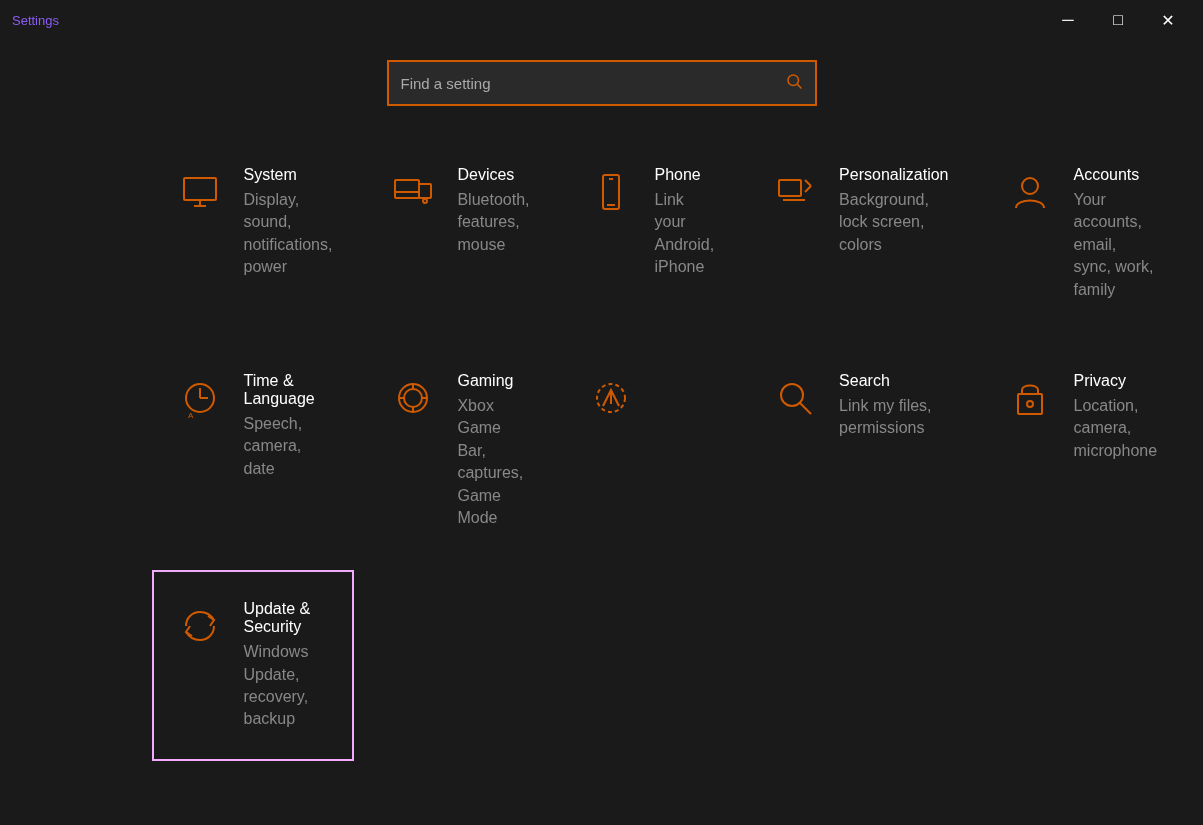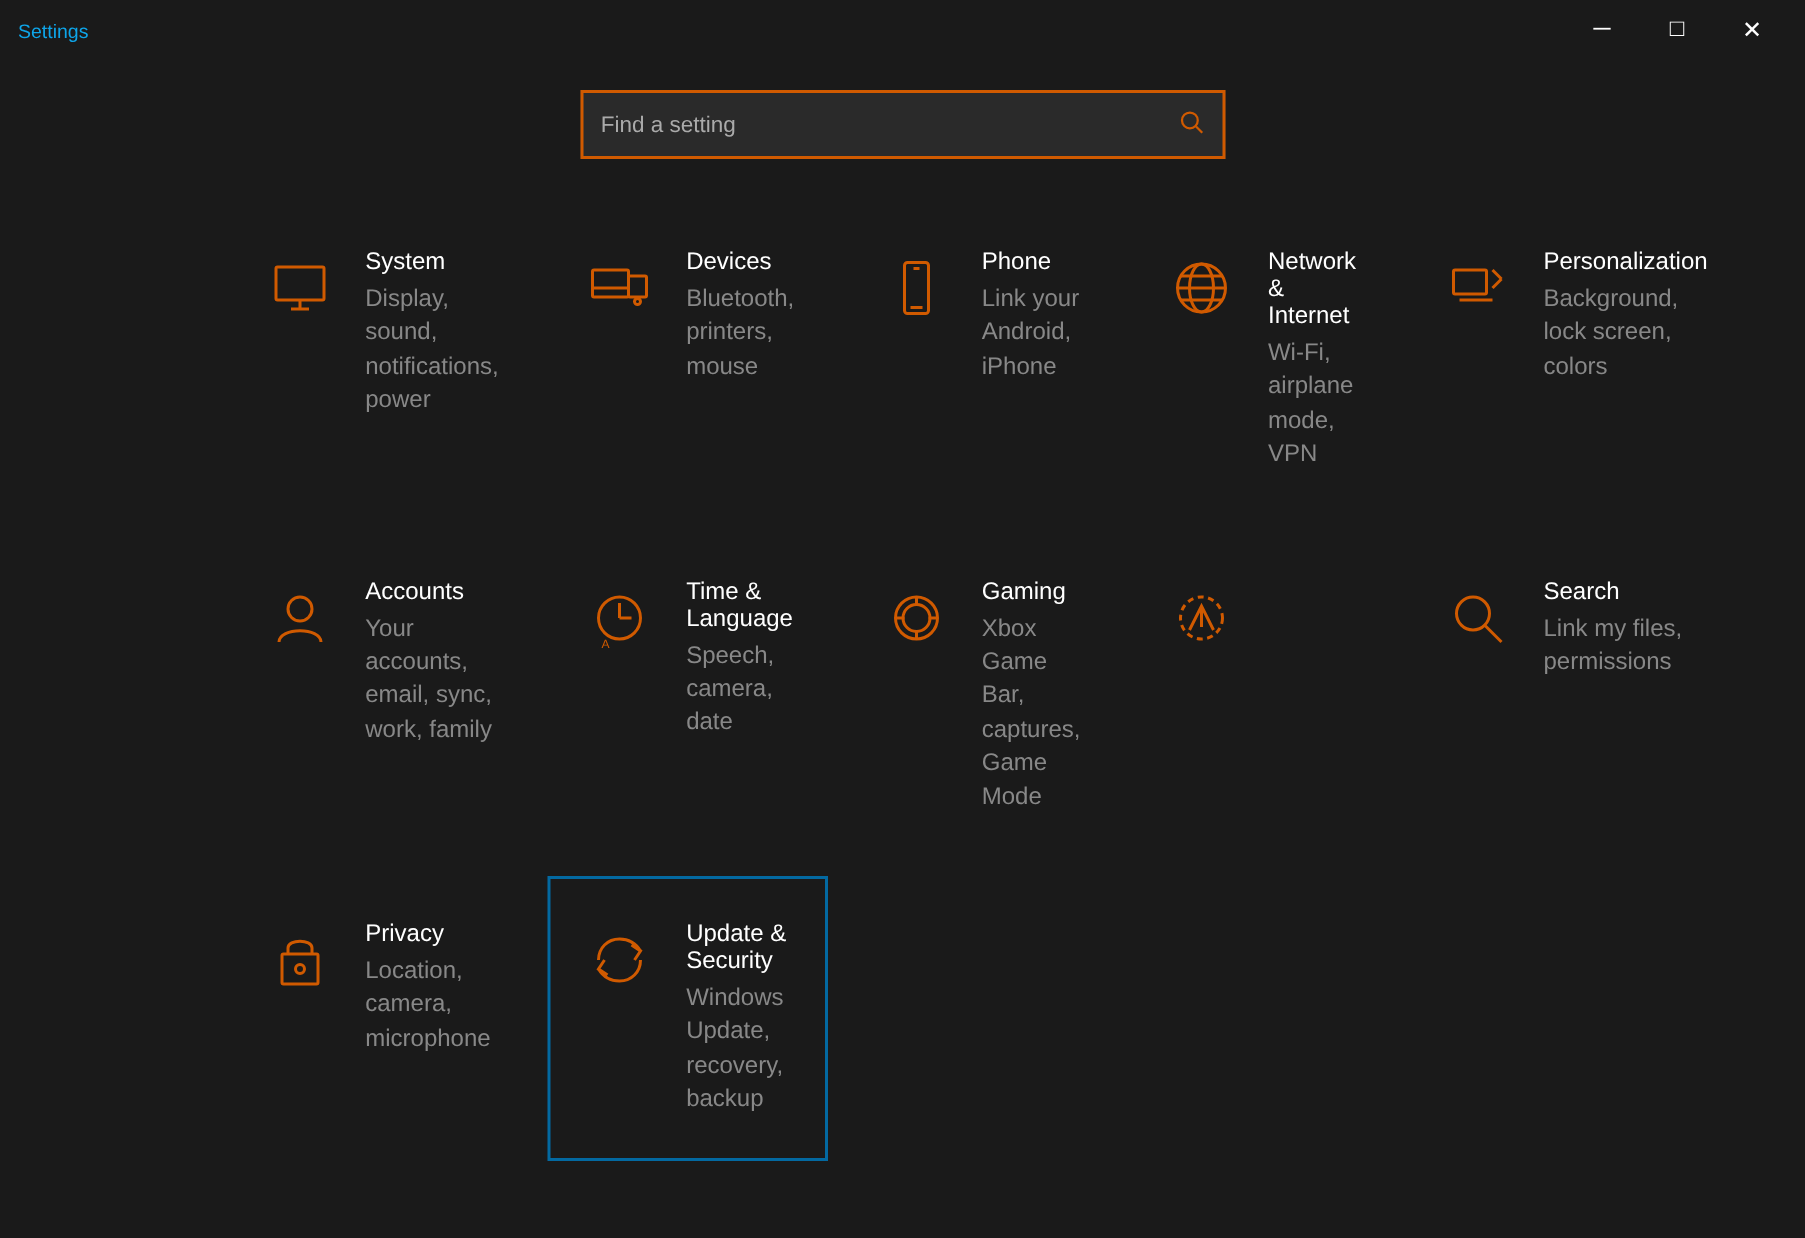--- a/index.html
+++ b/index.html
@@ -18,21 +18,21 @@
       width: 100%;
       height: 40px;
       background-color: #1a1a1a;
       display: flex;
       align-items: center;
       justify-content: space-between;
       padding: 0 12px;
     }
     .title-bar-title {
       font-size: 13px;
-      color: #0ea5e9;
+      color: #8b5cf6;
       text-align: right;
     }
     .title-bar-controls {
       display: flex;
       gap: 4px;
     }
     .title-bar-btn {
       width: 46px;
       height: 32px;
       background: transparent;
@@ -89,21 +89,21 @@
     }
 
     .setting-item {
       display: flex;
       align-items: flex-start;
       padding: 28px 20px;
       cursor: pointer;
       border: 2px solid transparent;
     }
     .setting-item.highlighted {
-      border: 2px solid #0369a1;
+      border: 2px solid #f0abfc;
     }
 
     .setting-icon {
       width: 52px;
       height: 52px;
       flex-shrink: 0;
       margin-right: 18px;
       display: flex;
       align-items: center;
       justify-content: center;
@@ -174,49 +174,34 @@
       <div class="setting-icon">
         <svg viewBox="0 0 44 44" fill="none" stroke="#d05a00" stroke-width="2">
     <rect x="4" y="10" width="24" height="18" rx="1"></rect>
     <rect x="28" y="14" width="12" height="14" rx="1"></rect>
     <line x1="4" y1="22" x2="28" y2="22"></line>
     <circle cx="34" cy="31" r="2"></circle>
   </svg>
       </div>
       <div class="setting-text">
         <div class="setting-title">Devices</div>
-        <div class="setting-desc">Bluetooth, printers, mouse</div>
+        <div class="setting-desc">Bluetooth, features, mouse</div>
       </div>
     </div>
     <div class="setting-item">
       <div class="setting-icon">
         <svg viewBox="0 0 44 44" fill="none" stroke="#d05a00" stroke-width="2">
     <rect x="14" y="5" width="16" height="34" rx="2"></rect>
     <line x1="18" y1="35" x2="26" y2="35"></line>
     <line x1="20" y1="9" x2="24" y2="9"></line>
   </svg>
       </div>
       <div class="setting-text">
         <div class="setting-title">Phone</div>
         <div class="setting-desc">Link your Android, iPhone</div>
-      </div>
-    </div>
-    <div class="setting-item">
-      <div class="setting-icon">
-        <svg viewBox="0 0 44 44" fill="none" stroke="#d05a00" stroke-width="2">
-    <circle cx="22" cy="22" r="16"></circle>
-    <ellipse cx="22" cy="22" rx="8" ry="16"></ellipse>
-    <line x1="6" y1="22" x2="38" y2="22"></line>
-    <line x1="8" y1="14" x2="36" y2="14"></line>
-    <line x1="8" y1="30" x2="36" y2="30"></line>
-  </svg>
-      </div>
-      <div class="setting-text">
-        <div class="setting-title">Network &amp; Internet</div>
-        <div class="setting-desc">Wi-Fi, airplane mode, VPN</div>
       </div>
     </div>
     <div class="setting-item">
       <div class="setting-icon">
         <svg viewBox="0 0 44 44" fill="none" stroke="#d05a00" stroke-width="2">
     <rect x="6" y="10" width="22" height="16" rx="1"></rect>
     <line x1="10" y1="30" x2="32" y2="30"></line>
     <line x1="32" y1="10" x2="38" y2="16"></line>
     <line x1="38" y1="16" x2="32" y2="22"></line>
   </svg>

